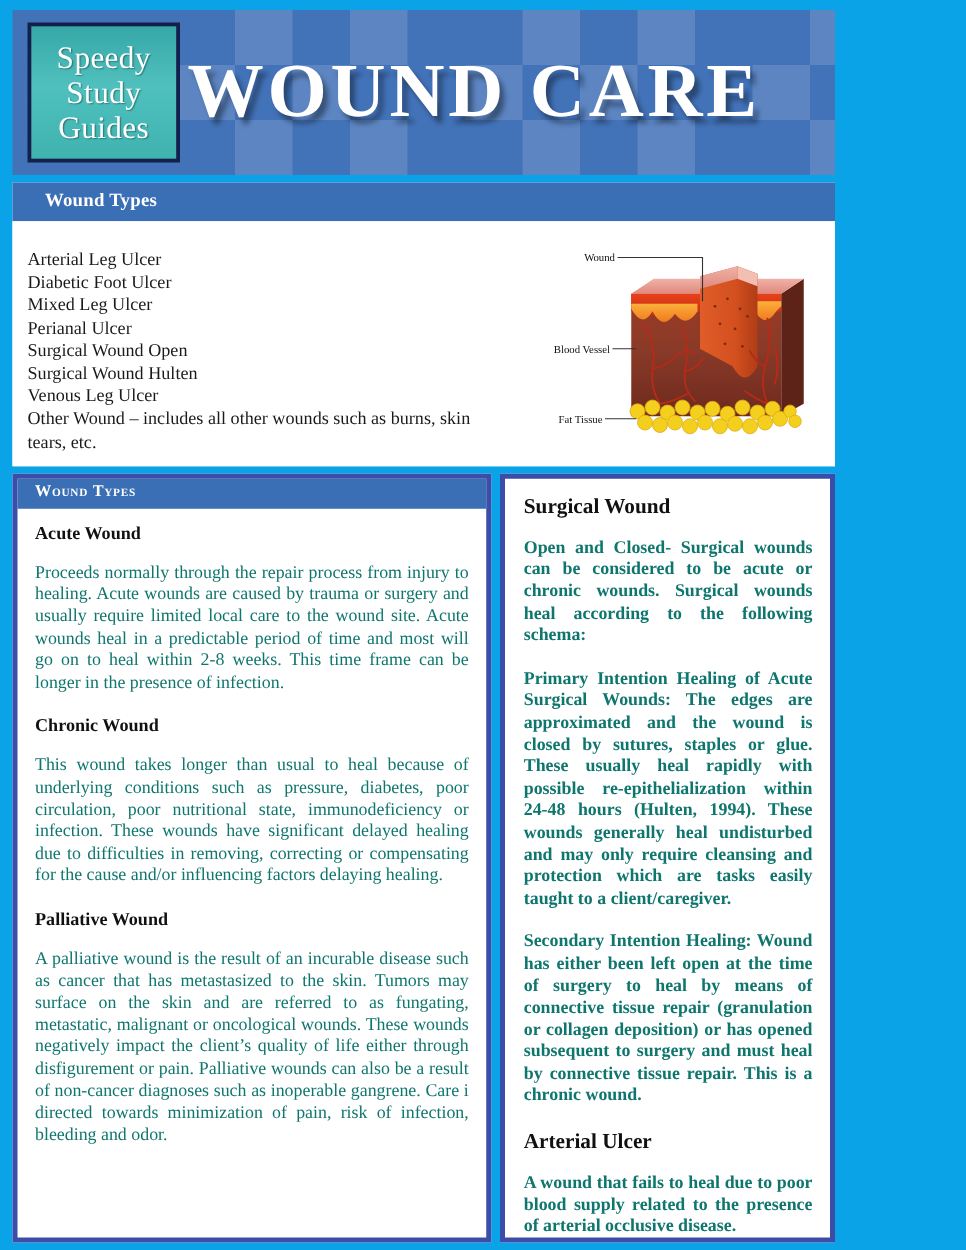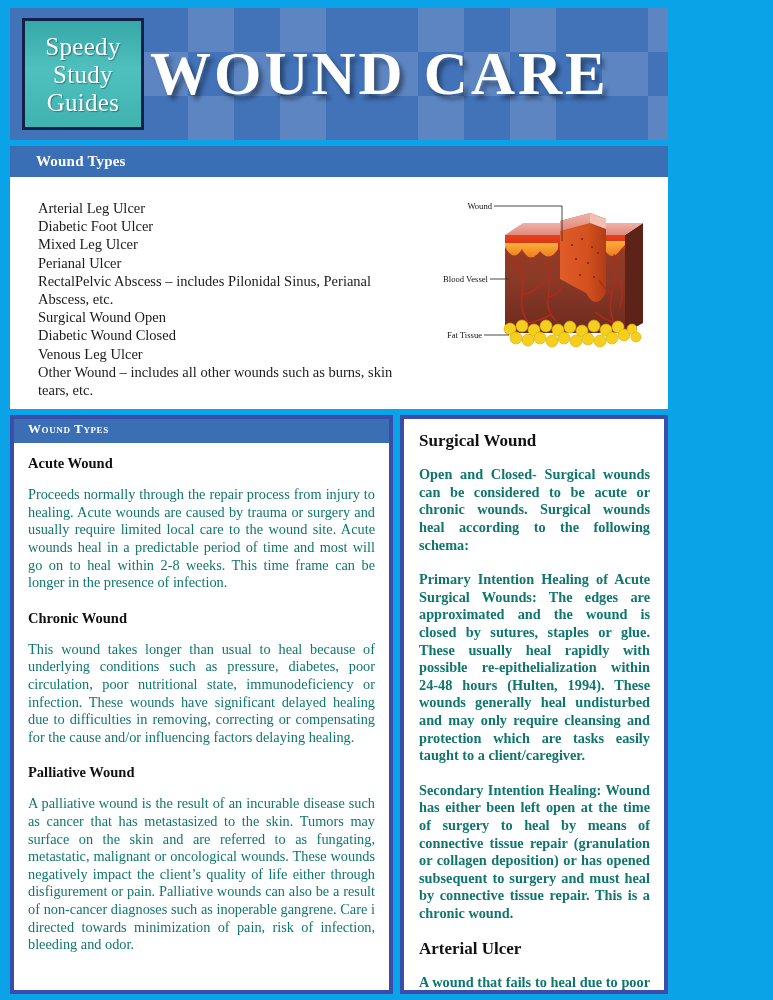--- a/index.html
+++ b/index.html
@@ -94,21 +94,21 @@
     padding: 7px 0 7px 26px;
     letter-spacing: .2px;
   }
   .top-body {
     display: flex;
     min-height: 185px;
     background: #ffffff;
   }
   .list-col {
     flex: 1 1 auto;
-    padding: 22px 0 10px 28px;
+    padding: 22px 0 10px 12px;
   }
   .list-col li {
     list-style: none;
     font-size: 14.5px;
     line-height: 18.2px;
     color: #1a1a1a;
   }
   .diagram-col {
     width: 258px;
     flex: 0 0 auto;
@@ -207,23 +207,22 @@
   </div>
 
   <div class="top-panel">
     <div class="bar">Wound Types</div>
     <div class="top-body">
       <ul class="list-col">
         <li>Arterial Leg Ulcer</li>
         <li>Diabetic Foot Ulcer</li>
         <li>Mixed Leg Ulcer</li>
         <li>Perianal Ulcer</li>
-        <li>RectalPelvic Abscess – includes Pilonidal Sinus, Perianal Abscess, etc.</li>
         <li>Surgical Wound Open</li>
-        <li>Diabetic Wound Closed</li>
+        <li>Surgical Wound Hulten</li>
         <li>Venous Leg Ulcer</li>
         <li>Other Wound – includes all other wounds such as burns, skin tears, etc.</li>
       </ul>
 
       <div class="diagram-col">
         <svg width="258" height="180" viewBox="0 0 258 180">
           <defs>
             <linearGradient id="dermis" x1="0" y1="0" x2="0" y2="1">
               <stop offset="0%" stop-color="#9c3b24"></stop>
               <stop offset="45%" stop-color="#8a3a28"></stop>

